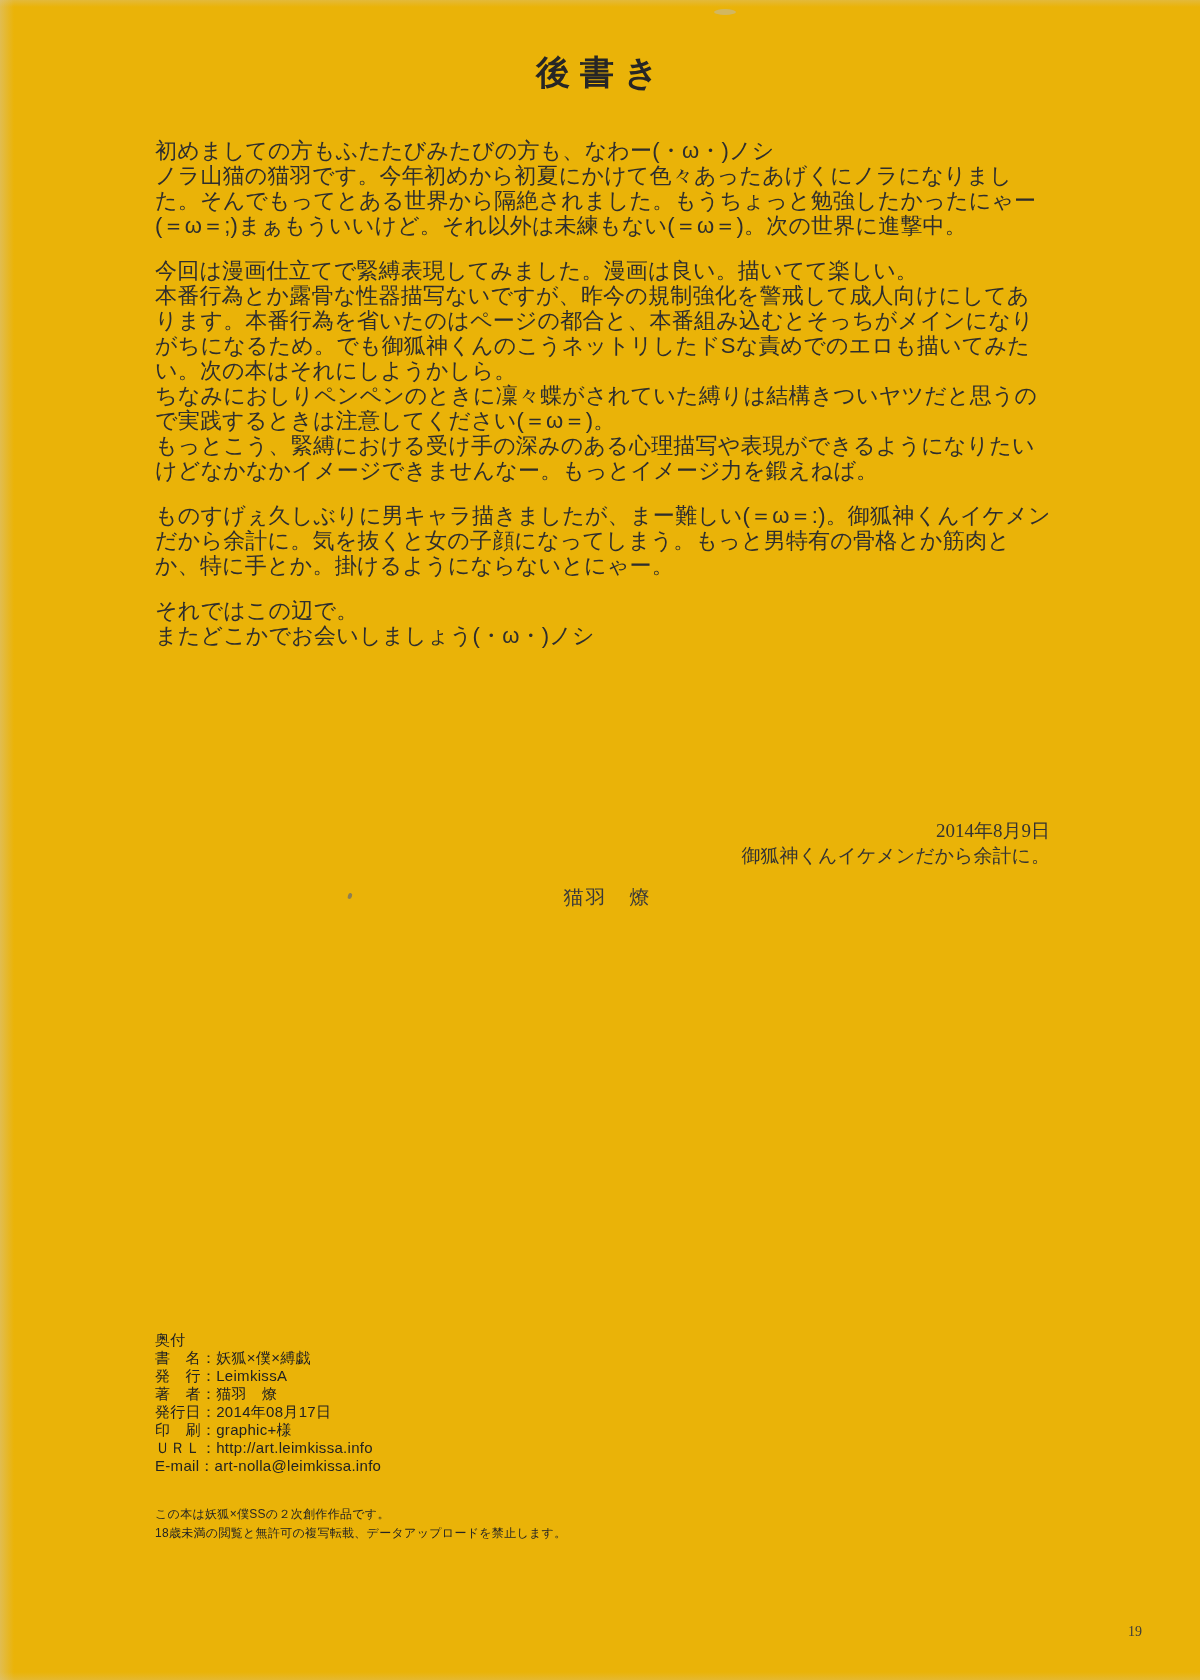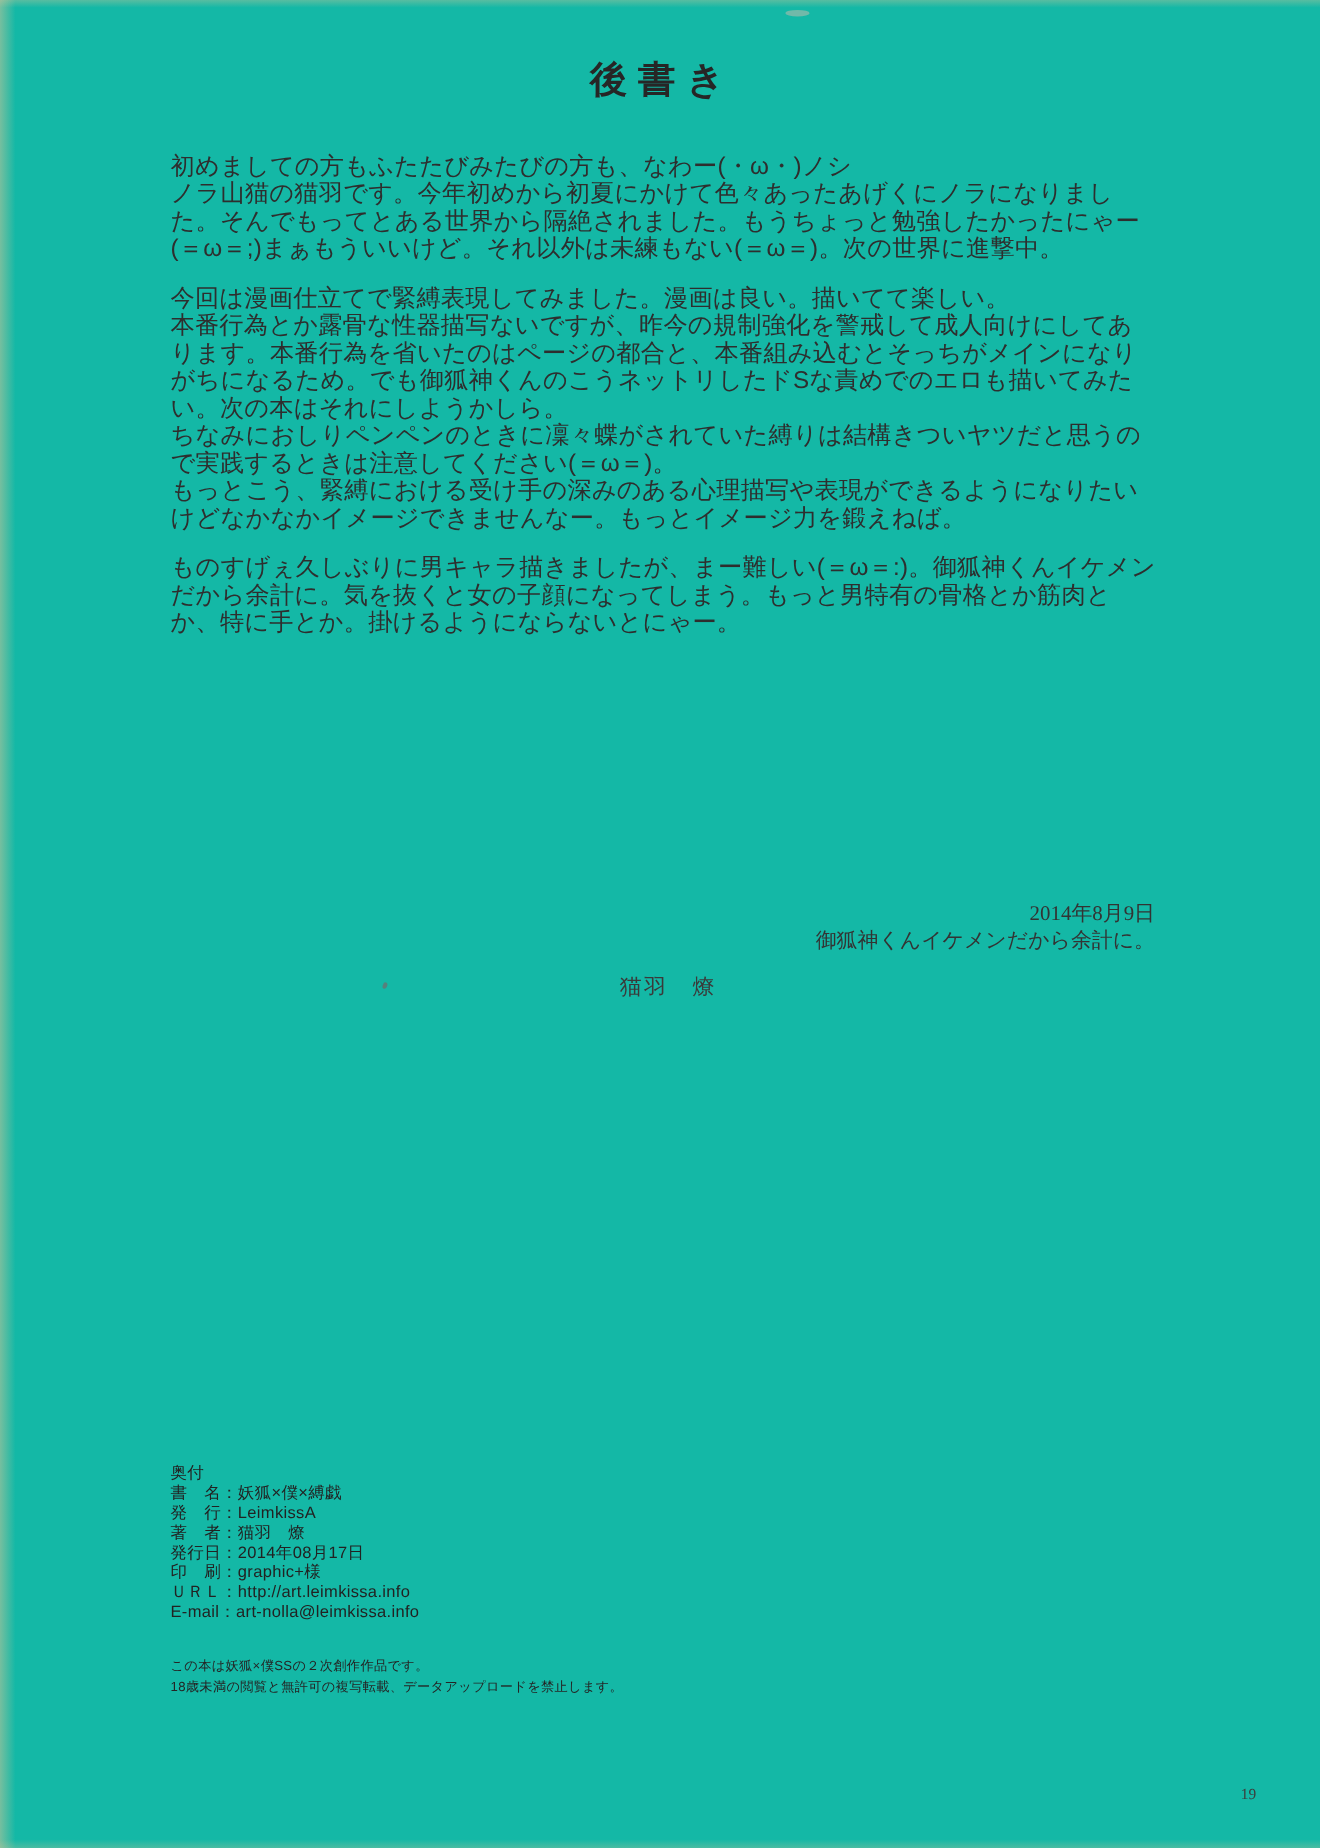--- a/index.html
+++ b/index.html
@@ -4,21 +4,21 @@
 <style>
   html, body { margin: 0; padding: 0; }
   body {
     width: 1200px; height: 1680px;
     background: #ffffff;
     font-family: "Liberation Sans", "DejaVu Sans", sans-serif;
     color: #2e2e2e;
     position: relative;
     overflow: hidden;
   }
-  .sheet { position: absolute; inset: 0; background: #14b8a6; }
+  .sheet { position: absolute; inset: 0; background: #eab308; }
 
   
   .edge-left {
     position: absolute; left: 0; top: 0; width: 14px; height: 1680px;
     background: linear-gradient(to right, rgba(216,198,152,0.50), rgba(216,198,152,0.0));
     pointer-events: none;
   }
   .edge-top {
     position: absolute; left: 0; top: 0; width: 1200px; height: 7px;
     background: linear-gradient(to bottom, rgba(216,198,152,0.35), rgba(216,198,152,0.0));
@@ -113,20 +113,22 @@
   <h1 class="page-title">後書き</h1>
 
   <div class="afterword-body">
     <p class="para">初めましての方もふたたびみたびの方も、なわー(・ω・)ノシ
 ノラ山猫の猫羽です。今年初めから初夏にかけて色々あったあげくにノラになりました。そんでもってとある世界から隔絶されました。もうちょっと勉強したかったにゃー(＝ω＝;)まぁもういいけど。それ以外は未練もない(＝ω＝)。次の世界に進撃中。</p>
     <p class="para">今回は漫画仕立てで緊縛表現してみました。漫画は良い。描いてて楽しい。
 本番行為とか露骨な性器描写ないですが、昨今の規制強化を警戒して成人向けにしてあります。本番行為を省いたのはページの都合と、本番組み込むとそっちがメインになりがちになるため。でも御狐神くんのこうネットリしたドSな責めでのエロも描いてみたい。次の本はそれにしようかしら。
 ちなみにおしりペンペンのときに凜々蝶がされていた縛りは結構きついヤツだと思うので実践するときは注意してください(＝ω＝)。
 もっとこう、緊縛における受け手の深みのある心理描写や表現ができるようになりたいけどなかなかイメージできませんなー。もっとイメージ力を鍛えねば。</p>
     <p class="para">ものすげぇ久しぶりに男キャラ描きましたが、まー難しい(＝ω＝:)。御狐神くんイケメンだから余計に。気を抜くと女の子顔になってしまう。もっと男特有の骨格とか筋肉とか、特に手とか。掛けるようにならないとにゃー。</p>
+    <p class="para">それではこの辺で。
+またどこかでお会いしましょう(・ω・)ノシ</p>
   </div>
 
   <div class="date-block">
     <div>2014年8月9日</div>
     <div>御狐神くんイケメンだから余計に。</div>
   </div>
 
   <div class="signature">猫羽　燎</div>
 
   <div class="colophon">

